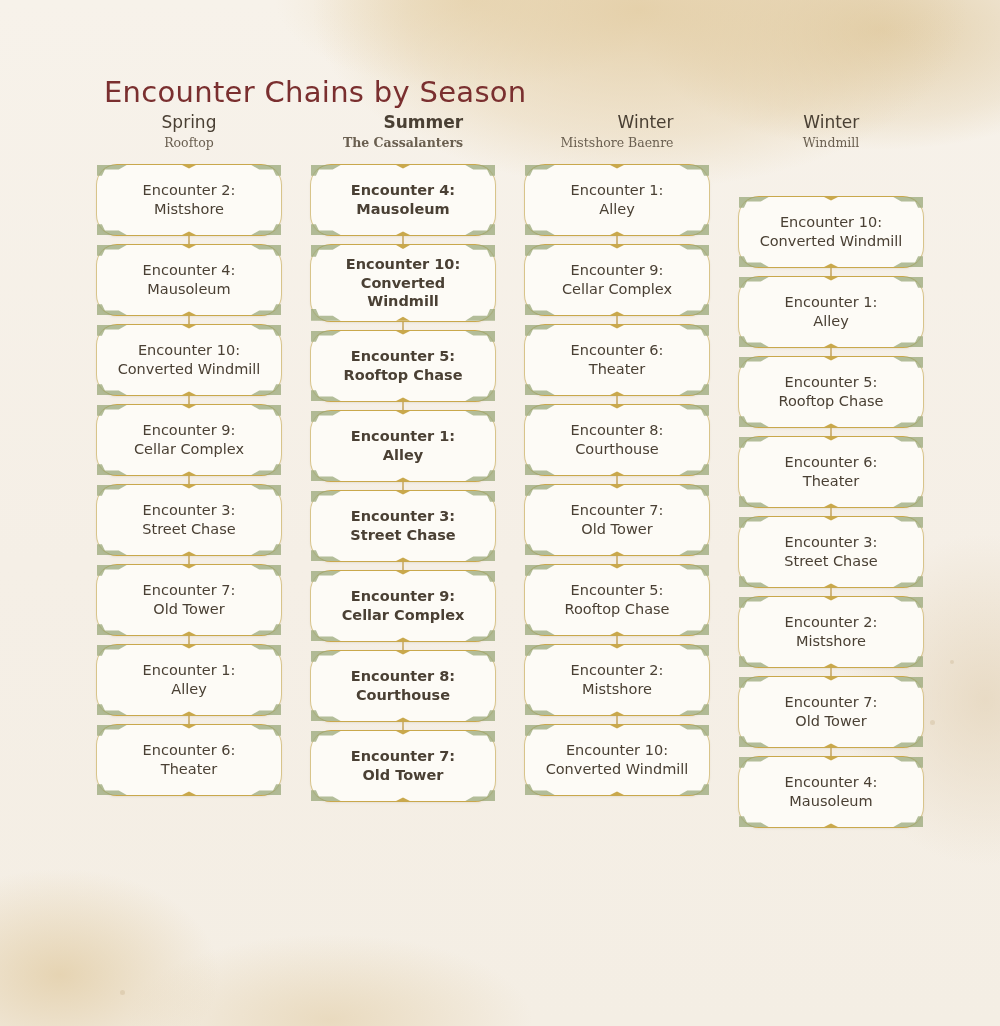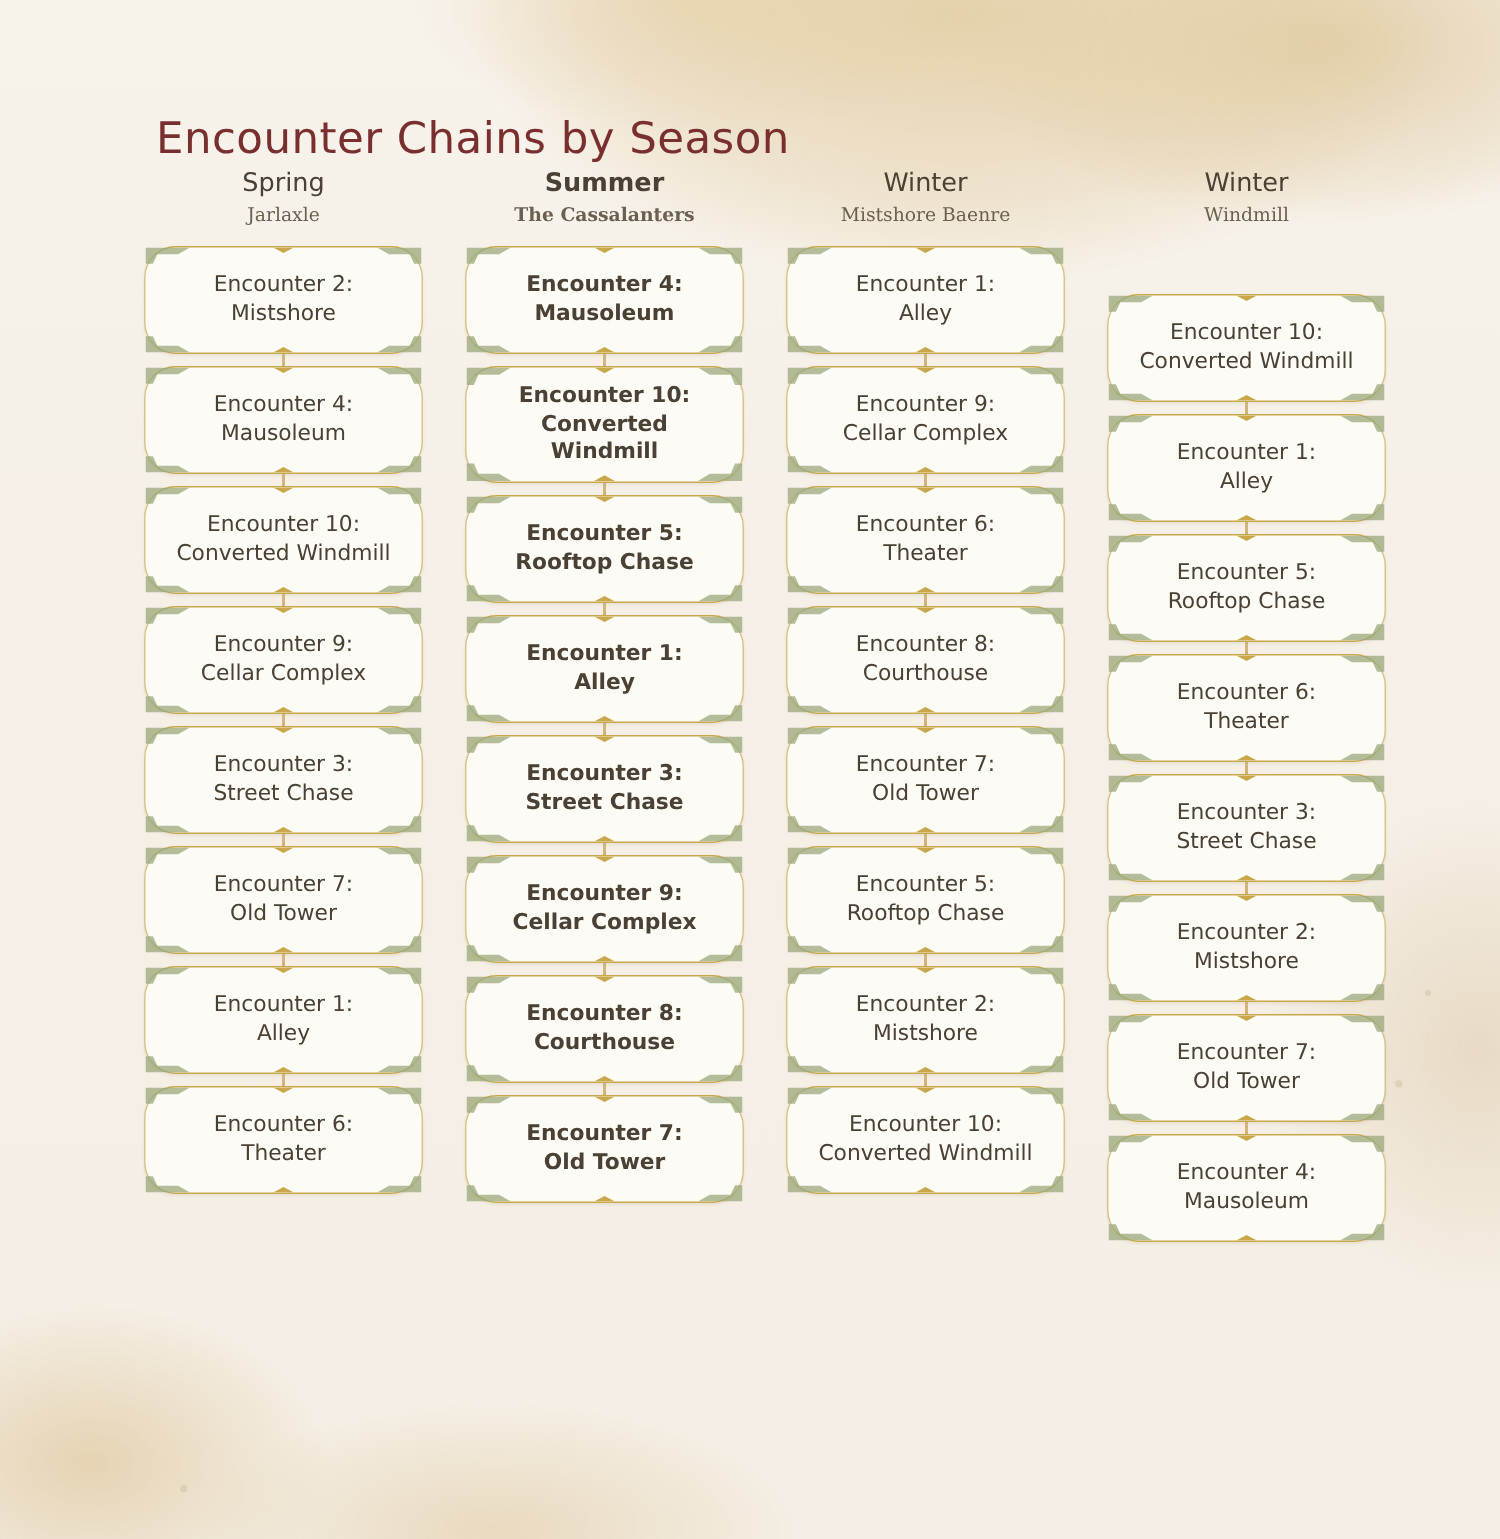--- a/index.html
+++ b/index.html
@@ -69,20 +69,21 @@
   .col-3 { margin-left: 0px; gap: 32px; }
 
   .col-head {
     text-align: center;
     margin-bottom: 14px;
   }
   .col-season {
     font-size: 17px;
     color: #4a4034;
     font-family: "DejaVu Sans", sans-serif;
+    text-align: right;
   }
   .col-patron {
     font-size: 12.5px;
     color: #6a5f50;
     margin-top: 3px;
     font-family: "DejaVu Serif", serif;
   }
 
   .chain {
     width: 196px;
@@ -143,21 +144,21 @@
 <div class="bg-speck" style="left:950px;top:660px;width:4px;height:4px;"></div>
 <div class="bg-speck" style="left:930px;top:720px;width:5px;height:5px;"></div>
 <div class="bg-speck" style="left:120px;top:990px;width:5px;height:5px;"></div>
 
 <h1 class="title">Encounter Chains by Season</h1>
 
 <div class="columns" id="columns">
     <div class="column col-0">
       <div class="col-head">
         <div class="col-season">Spring</div>
-        <div class="col-patron">Jarlaxle</div>
+        <div class="col-patron">Rooftop</div>
       </div>
       <div class="chain">
         <div class="card">
           <svg class="deco" viewBox="0 0 186 78" preserveAspectRatio="none">
             <path d="M0,0 L30,0 L22,5 L8,5 L5,12 L0,12 Z" fill="#9aa87a" opacity="0.75"></path>
             <path d="M186,0 L156,0 L164,5 L178,5 L181,12 L186,12 Z" fill="#9aa87a" opacity="0.75"></path>
             <path d="M0,78 L30,78 L22,73 L8,73 L5,66 L0,66 Z" fill="#9aa87a" opacity="0.75"></path>
             <path d="M186,78 L156,78 L164,73 L178,73 L181,66 L186,66 Z" fill="#9aa87a" opacity="0.75"></path>
             <path d="M86,0 L93,4 L100,0 Z" fill="#c9a84c"></path>
             <path d="M86,78 L93,74 L100,78 Z" fill="#c9a84c"></path>

